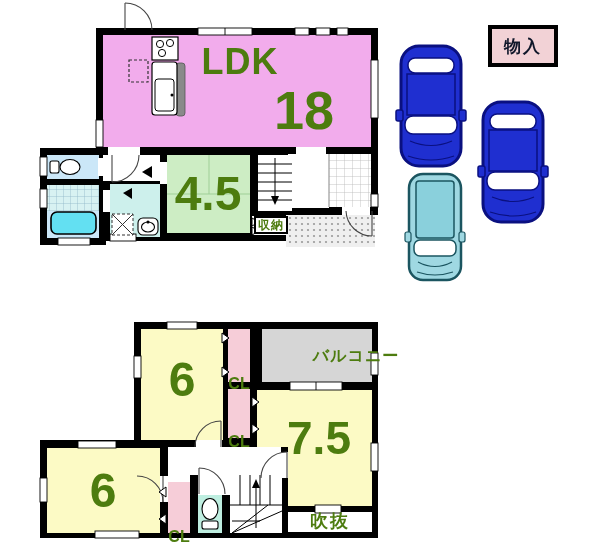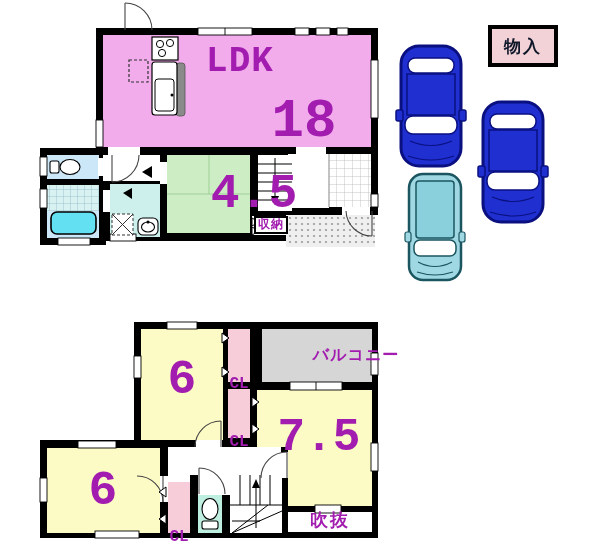--- a/index.html
+++ b/index.html
@@ -3,25 +3,25 @@
 <meta charset="utf-8">
 <style>
   html,body{margin:0;padding:0;background:#ffffff;}
   .stage{
     position:relative;width:600px;height:558px;background:#ffffff;overflow:hidden;
     font-family:"Liberation Sans","DejaVu Sans",sans-serif;
   }
   .stage svg{position:absolute;left:0;top:0;}
   .lbl{
     position:absolute;transform:translate(-50%,-50%);
-    font-weight:bold;color:#a21caf;white-space:nowrap;line-height:1;
-    font-family:Liberation Mono, monospace;
+    font-weight:bold;color:#4d7c0f;white-space:nowrap;line-height:1;
+    font-family:Liberation Sans, sans-serif;
   }
   .lbl-ldk{font-size:36px;letter-spacing:1px;}
-  .lbl-ldk-size{font-size:54px;margin-top:12px;}
+  .lbl-ldk-size{font-size:54px;}
   .lbl-washitsu{font-size:48px;}
   .lbl-room6{font-size:48px;}
   .lbl-room75{font-size:46px;}
   .lbl-cl{font-size:16px;margin-top:28px;}
   .lbl-balcony{font-size:16px;letter-spacing:1px;}
   .lbl-void{font-size:18px;letter-spacing:2px;}
   .lbl-storage{font-size:12px;background:#ffffff;border:2px solid #000;padding:1px 2px;letter-spacing:1px;}
   .monoire{
     position:absolute;left:488px;top:25px;width:70px;height:42px;
     background:#F2D2D6;border:4px solid #000;box-sizing:border-box;
@@ -253,21 +253,21 @@
     <rect x="51" y="60" width="6" height="10" rx="2" fill="#9FD8E2" stroke="#1b5560" stroke-width="1.2"></rect>
     <rect x="8" y="9" width="38" height="57" rx="3" fill="#8AD0DC" stroke="#1b5560" stroke-width="1.5"></rect>
     <rect x="6" y="68" width="42" height="16" rx="6" fill="#ffffff" stroke="#1b5560" stroke-width="1.5"></rect>
     <path d="M10,90 Q27,99 44,90" stroke="#1b5560" stroke-width="1.2" fill="none"></path>
     <path d="M9,100 Q27,106 45,100" stroke="#1b5560" stroke-width="1.2" fill="none"></path>
   </g>
 </svg>
 
 <div class="lbl lbl-ldk" style="left:240px;top:62px;">LDK</div>
 <div class="lbl lbl-ldk-size" style="left:304px;top:110px;">18</div>
-<div class="lbl lbl-washitsu" style="left:208px;top:194px;margin-left:46px;">4.5</div>
+<div class="lbl lbl-washitsu" style="left:208px;top:194px;">4.5</div>
 <div class="lbl lbl-storage" style="left:271px;top:225px;">収納</div>
 
 <div class="lbl lbl-room6" style="left:182px;top:380px;">6</div>
 <div class="lbl lbl-room6" style="left:103px;top:491px;">6</div>
 <div class="lbl lbl-room75" style="left:319px;top:438px;">7.5</div>
 <div class="lbl lbl-cl" style="left:239px;top:356px;">CL</div>
 <div class="lbl lbl-cl" style="left:239px;top:414px;">CL</div>
 <div class="lbl lbl-cl" style="left:179px;top:509px;">CL</div>
 <div class="lbl lbl-balcony" style="left:317px;top:356px;margin-left:39px;">バルコニー</div>
 <div class="lbl lbl-void" style="left:330px;top:521px;">吹抜</div>

